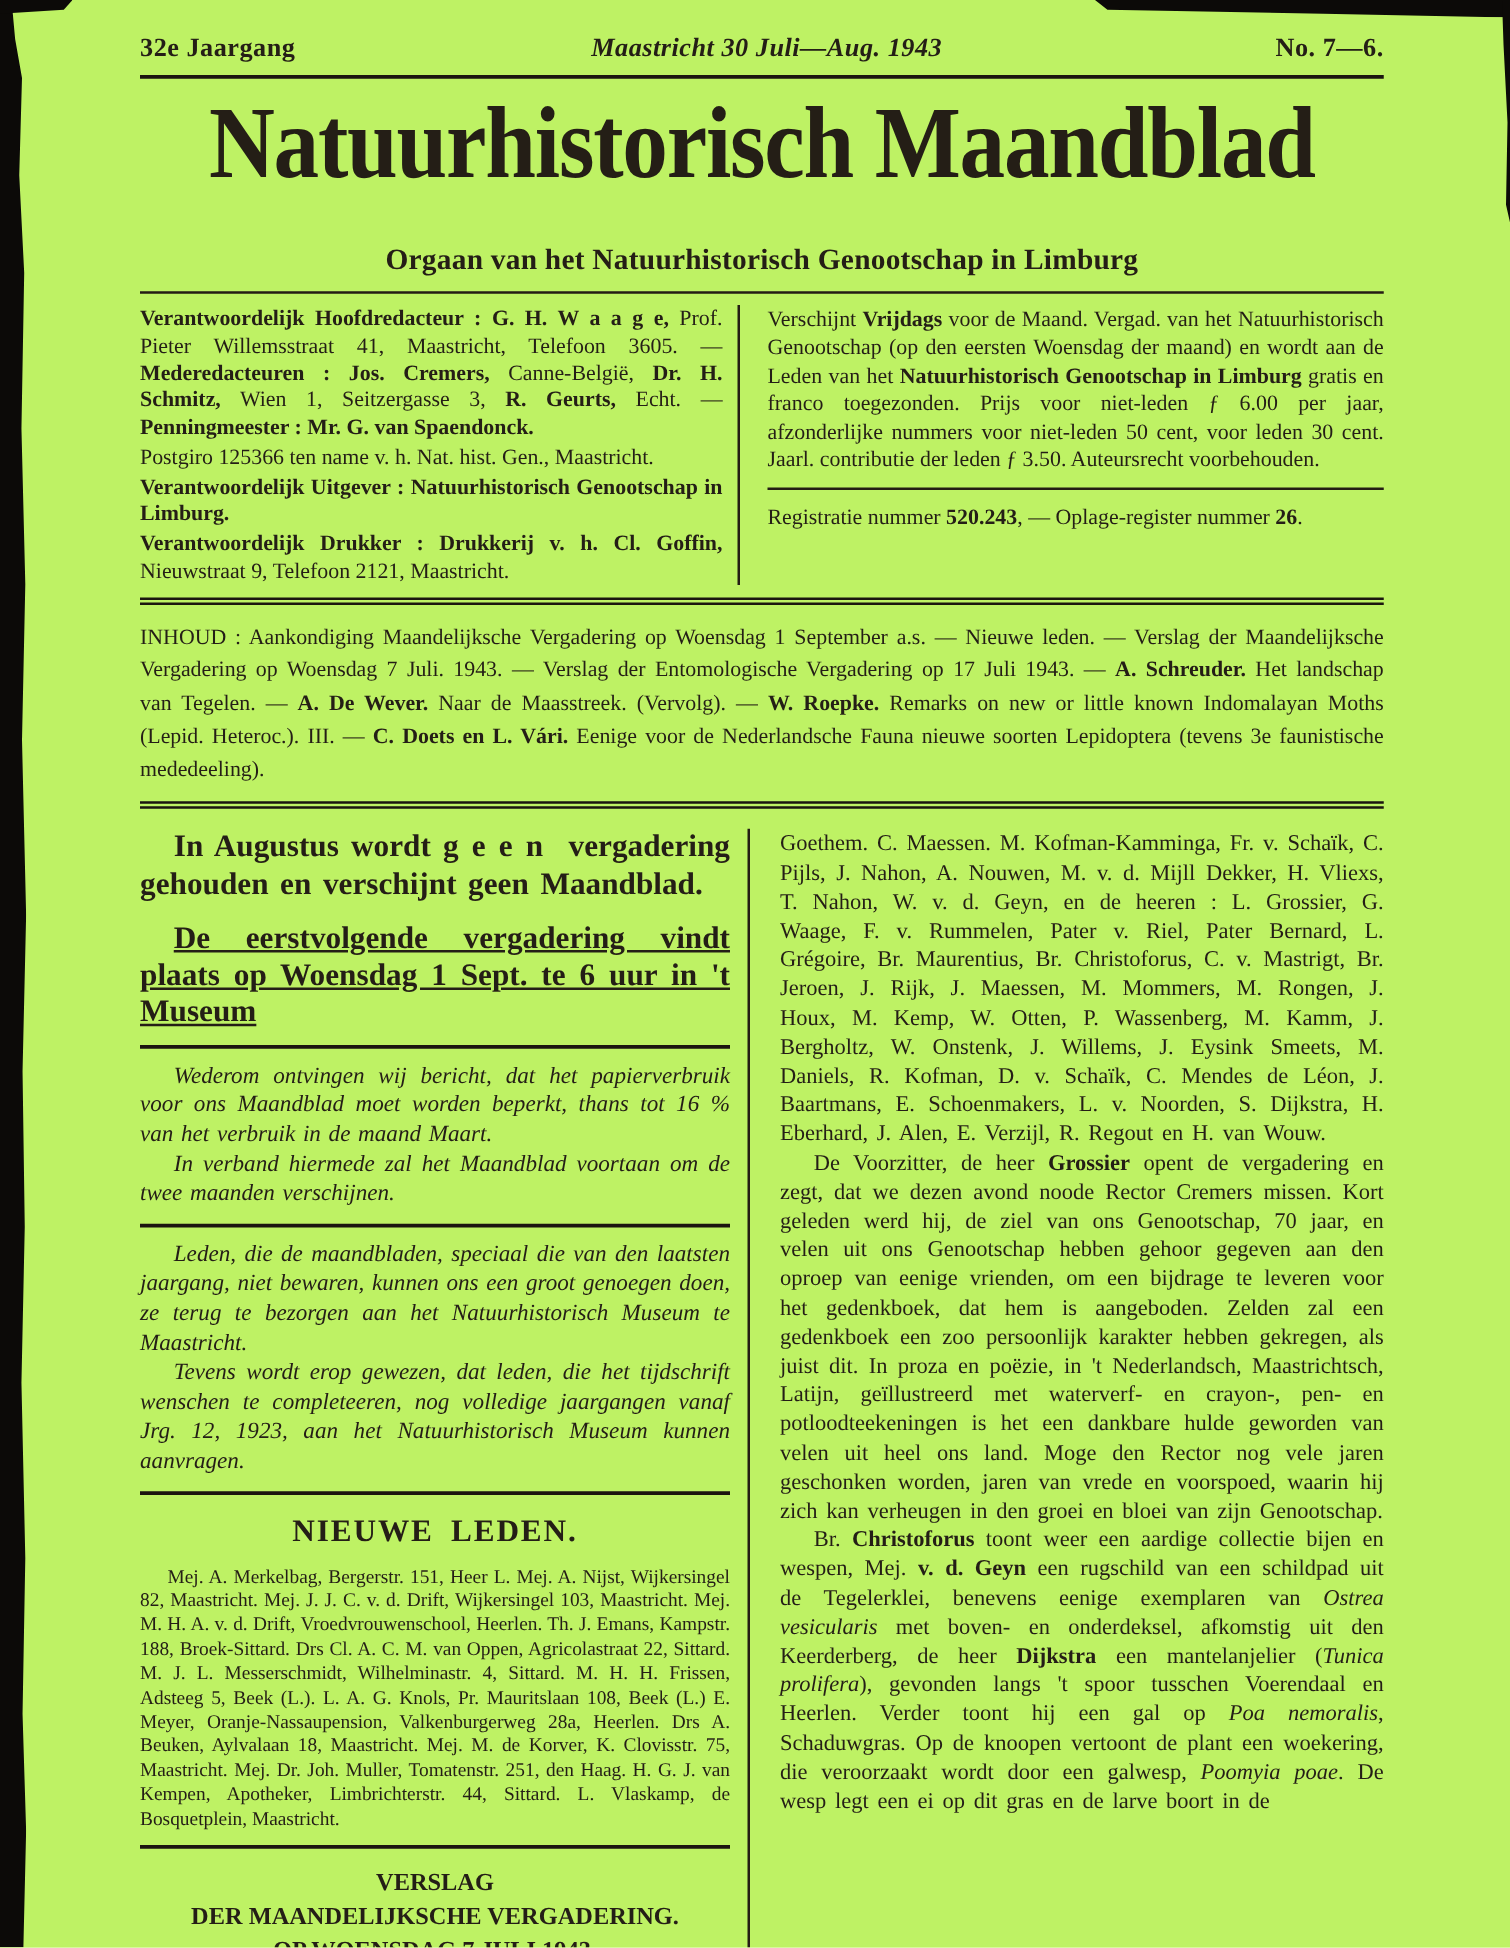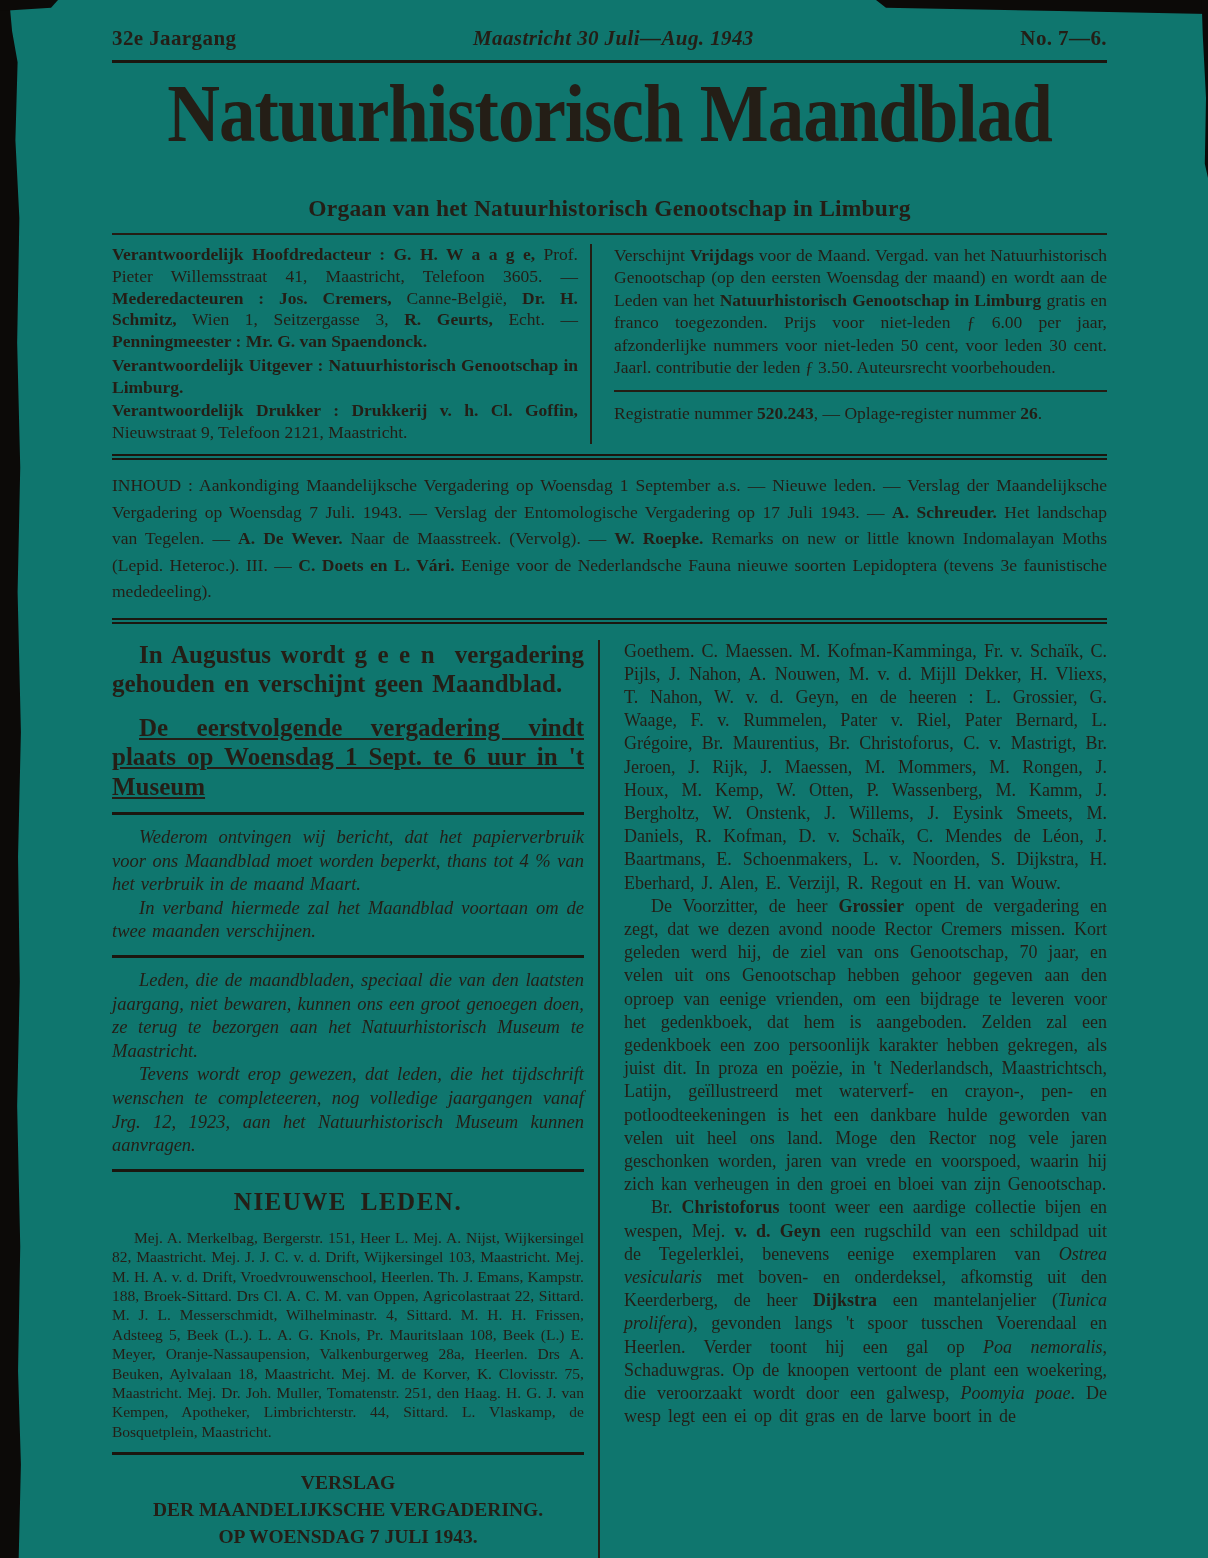--- a/index.html
+++ b/index.html
@@ -1,19 +1,19 @@
 <!DOCTYPE html>
 <html><head>
 <meta charset="utf-8">
 <style>
   html,body{margin:0;padding:0;}
   .page{
     position:relative;
     width:1208px;height:1558px;
-    background:#0f766e;
+    background:#bef264;
     color:#241e16;
     font-family:"Liberation Serif","DejaVu Serif",serif;
     overflow:hidden;
     box-sizing:border-box;
   }
   
   .edge-left{
     position:absolute;left:0;top:0;width:22px;height:1558px;background:#0c0a08;
     clip-path:polygon(0 0,42% 0,55% 2%,80% 4%,70% 9%,88% 14%,78% 22%,92% 30%,80% 38%,95% 47%,82% 55%,90% 63%,78% 71%,92% 80%,82% 88%,95% 94%,85% 100%,0 100%);
   }
@@ -112,20 +112,21 @@
       </div>
       <div class="rule rule-heavy masthead-rule"></div>
       <h1 class="title">Natuurhistorisch Maandblad</h1>
       <div class="subtitle">Orgaan van het Natuurhistorisch Genootschap in Limburg</div>
       <div class="rule rule-thin subtitle-rule"></div>
     </header>
 
     <section class="colophon">
       <div class="colophon-left">
         <p><span class="b">Verantwoordelijk Hoofdredacteur : </span><span class="b">G. H. W a a g e,</span><span> Prof. Pieter Willemsstraat 41, Maastricht, Telefoon 3605. — </span><span class="b">Mederedacteuren : </span><span class="b">Jos. Cremers,</span><span> Canne-België, </span><span class="b">Dr. H. Schmitz,</span><span> Wien 1, Seitzergasse 3, </span><span class="b">R. Geurts,</span><span> Echt. — </span><span class="b">Penningmeester : Mr. G. van Spaendonck.</span></p>
+        <p class="cp">Postgiro 125366 ten name v. h. Nat. hist. Gen., Maastricht.</p>
         <p class="cp"><span class="b">Verantwoordelijk Uitgever : Natuurhistorisch Genootschap in Limburg.</span></p>
         <p class="cp"><span class="b">Verantwoordelijk Drukker : Drukkerij v. h. Cl. Goffin,</span><span> Nieuwstraat 9, Telefoon 2121, Maastricht.</span></p>
       </div>
       <div class="vdivider"></div>
       <div class="colophon-right">
         <p><span>Verschijnt </span><span class="b">Vrijdags</span><span> voor de Maand. Vergad. van het Natuurhistorisch Genootschap (op den eersten Woensdag der maand) en wordt aan de Leden van het </span><span class="b">Natuurhistorisch Genootschap in Limburg</span><span> gratis en franco toegezonden. Prijs voor niet-leden ƒ 6.00 per jaar, afzonderlijke nummers voor niet-leden 50 cent, voor leden 30 cent. Jaarl. contributie der leden ƒ 3.50. Auteursrecht voorbehouden.</span></p>
         <div class="rule rule-thin reg-rule"></div>
         <p><span>Registratie nummer </span><span class="b">520.243</span><span>, — Oplage-register nummer </span><span class="b">26</span><span>.</span></p>
       </div>
     </section>
@@ -135,21 +136,21 @@
     <p class="inhoud"><span>INHOUD : Aankondiging Maandelijksche Vergadering op Woensdag 1 September a.s. — Nieuwe leden. — Verslag der Maandelijksche Vergadering op Woensdag 7 Juli. 1943. — Verslag der Entomologische Vergadering op 17 Juli 1943. — </span><span class="b">A. Schreuder.</span><span> Het landschap van Tegelen. — </span><span class="b">A. De Wever.</span><span> Naar de Maasstreek. (Vervolg). — </span><span class="b">W. Roepke.</span><span> Remarks on new or little known Indomalayan Moths (Lepid. Heteroc.). III. — </span><span class="b">C. Doets en L. Vári.</span><span> Eenige voor de Nederlandsche Fauna nieuwe soorten Lepidoptera (tevens 3e faunistische mededeeling).</span></p>
 
     <div class="rule rule-double"></div>
 
     <section class="bodygrid">
 
       <div class="col-left">
         <p class="announce"><span>In Augustus wordt </span><span class="sp">geen</span><span> vergadering gehouden en verschijnt geen Maandblad.</span></p>
         <p class="announce announce2">De eerstvolgende vergadering vindt plaats op Woensdag 1 Sept. te 6 uur in 't Museum</p>
         <div class="rule rule-col"></div>
-        <p class="notice">Wederom ontvingen wij bericht, dat het papierverbruik voor ons Maandblad moet worden beperkt, thans tot 4 % van het verbruik in de maand Maart.</p>
+        <p class="notice">Wederom ontvingen wij bericht, dat het papierverbruik voor ons Maandblad moet worden beperkt, thans tot 16 % van het verbruik in de maand Maart.</p>
         <p class="notice">In verband hiermede zal het Maandblad voortaan om de twee maanden verschijnen.</p>
         <div class="rule rule-col"></div>
         <p class="notice">Leden, die de maandbladen, speciaal die van den laatsten jaargang, niet bewaren, kunnen ons een groot genoegen doen, ze terug te bezorgen aan het Natuurhistorisch Museum te Maastricht.</p>
         <p class="notice">Tevens wordt erop gewezen, dat leden, die het tijdschrift wenschen te completeeren, nog volledige jaargangen vanaf Jrg. 12, 1923, aan het Natuurhistorisch Museum kunnen aanvragen.</p>
         <div class="rule rule-col"></div>
         <h2 class="subhead">NIEUWE LEDEN.</h2>
         <p class="members">Mej. A. Merkelbag, Bergerstr. 151, Heer L. Mej. A. Nijst, Wijkersingel 82, Maastricht. Mej. J. J. C. v. d. Drift, Wijkersingel 103, Maastricht. Mej. M. H. A. v. d. Drift, Vroedvrouwenschool, Heerlen. Th. J. Emans, Kampstr. 188, Broek-Sittard. Drs Cl. A. C. M. van Oppen, Agricolastraat 22, Sittard. M. J. L. Messerschmidt, Wilhelminastr. 4, Sittard. M. H. H. Frissen, Adsteeg 5, Beek (L.). L. A. G. Knols, Pr. Mauritslaan 108, Beek (L.) E. Meyer, Oranje-Nassaupension, Valkenburgerweg 28a, Heerlen. Drs A. Beuken, Aylvalaan 18, Maastricht. Mej. M. de Korver, K. Clovisstr. 75, Maastricht. Mej. Dr. Joh. Muller, Tomatenstr. 251, den Haag. H. G. J. van Kempen, Apotheker, Limbrichterstr. 44, Sittard. L. Vlaskamp, de Bosquetplein, Maastricht.</p>
         <div class="rule rule-col"></div>
         <h2 class="verslag">
           <span>VERSLAG</span><br>

